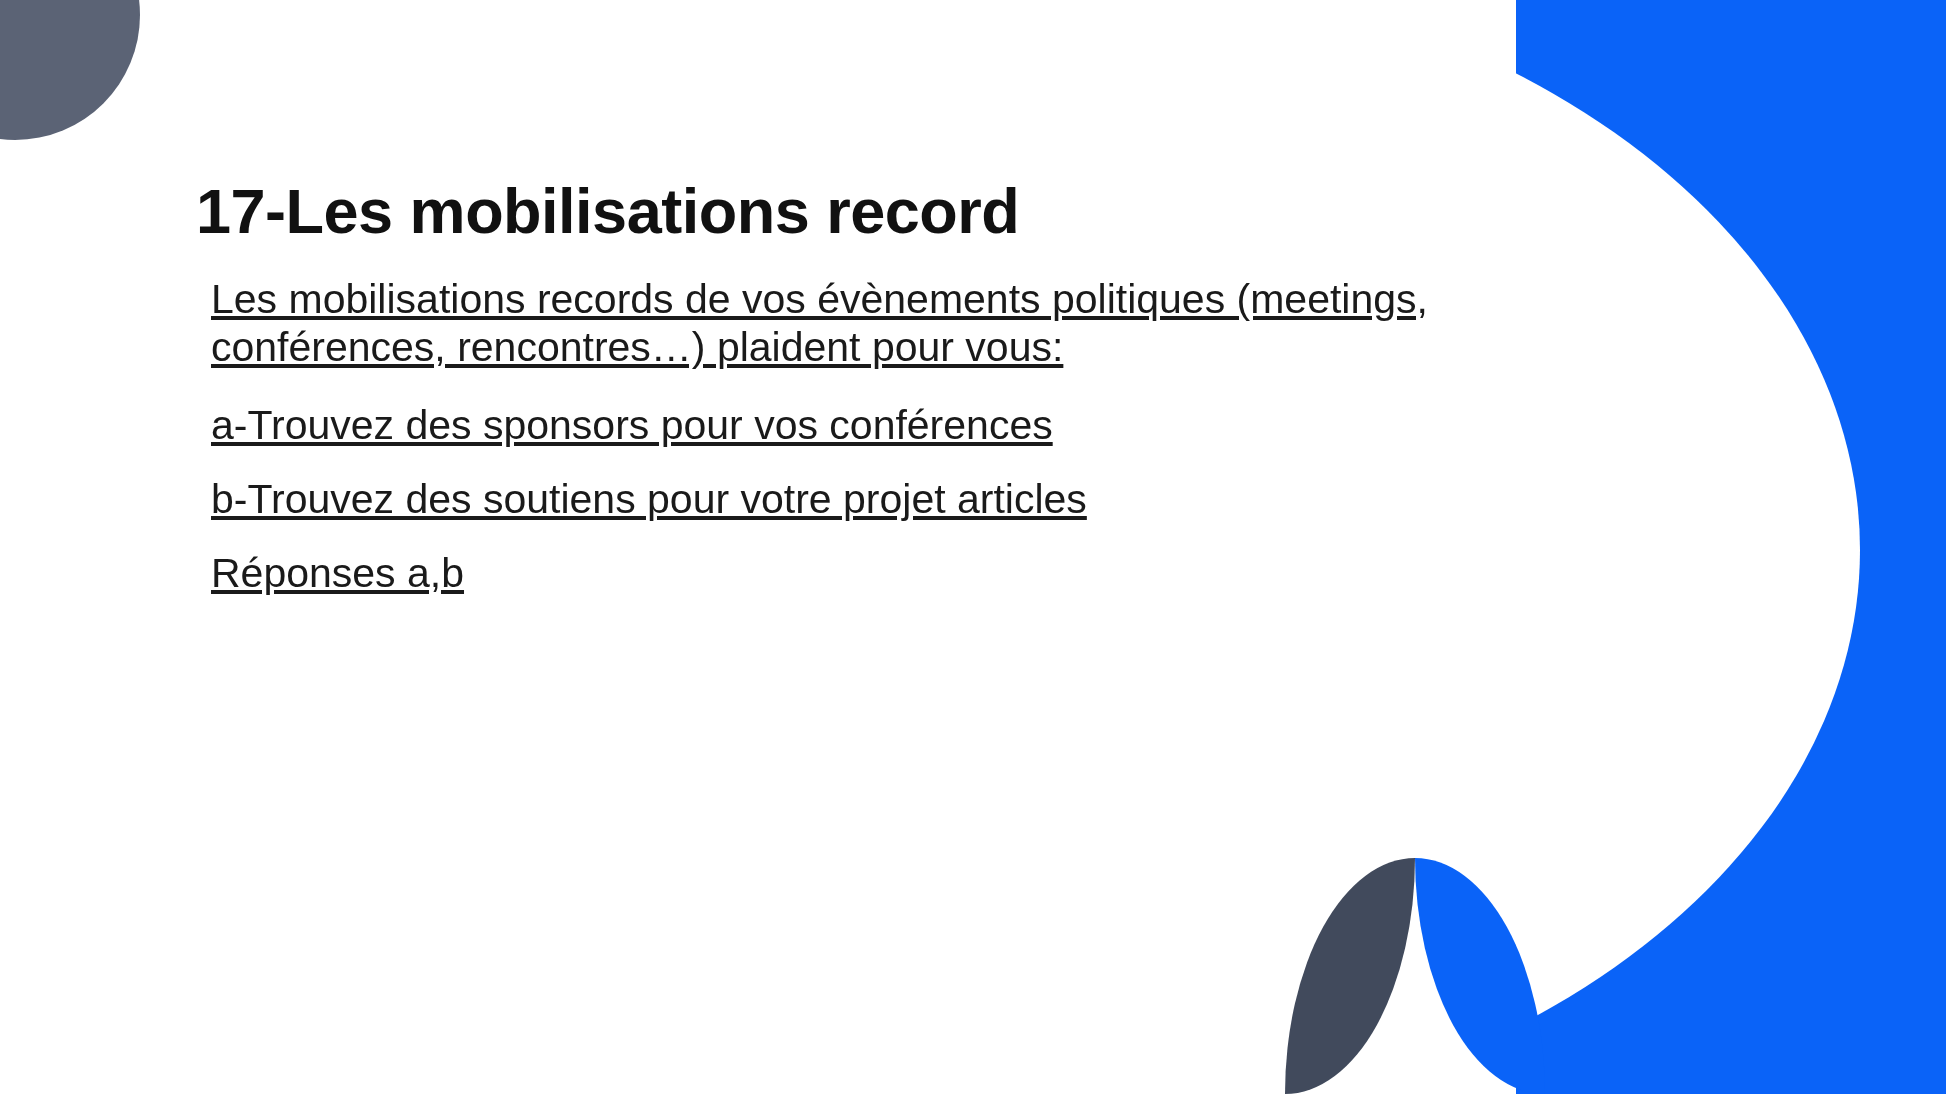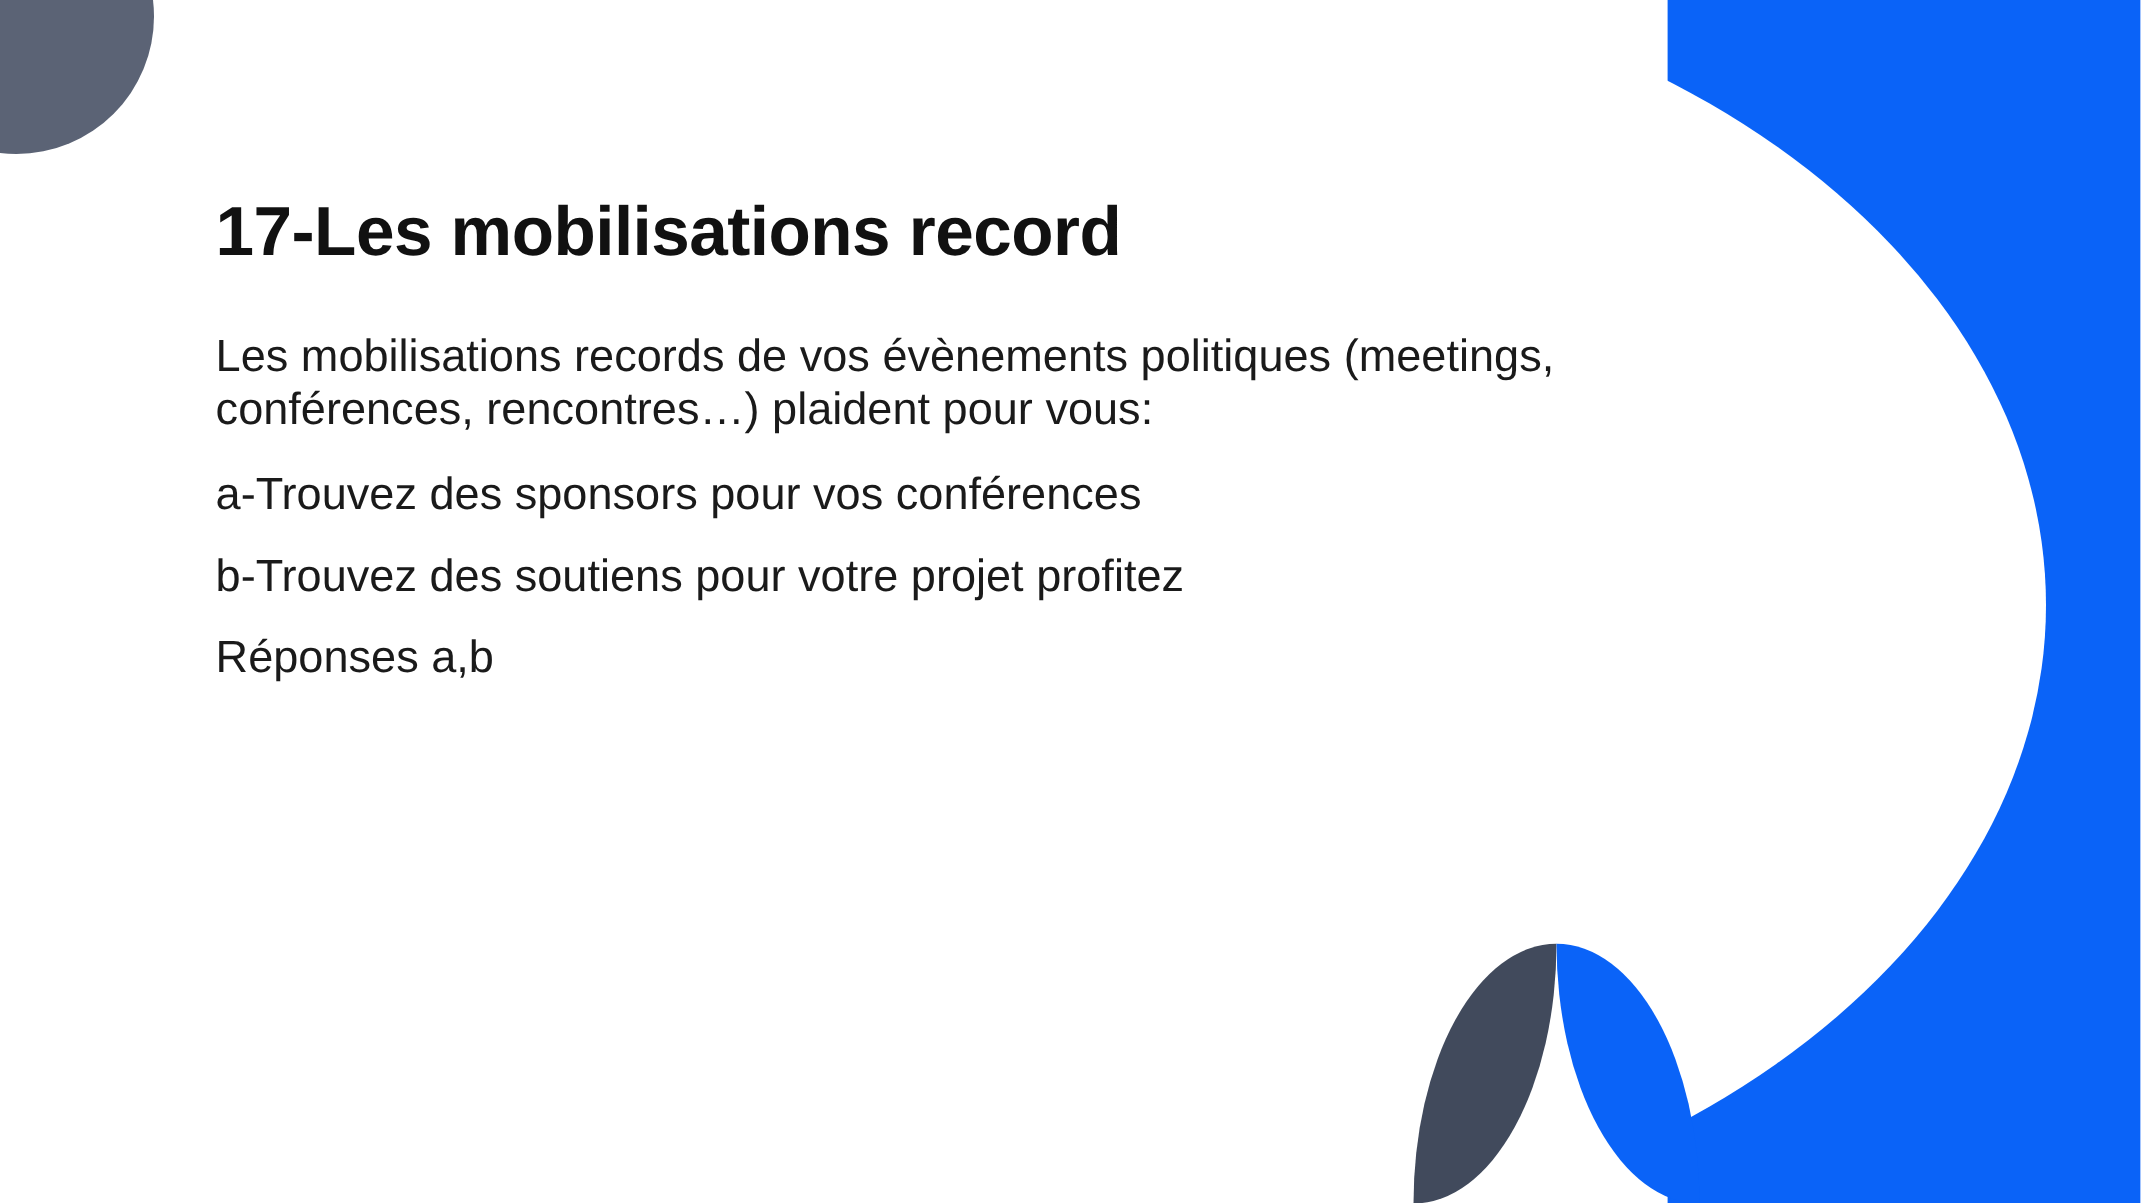--- a/index.html
+++ b/index.html
@@ -87,30 +87,31 @@
     position: absolute;
     left: 196px;
     top: 178px;
     width: 1290px;
   }
   .slide-title {
     font-size: 63px;
     font-weight: bold;
     color: #111111;
     letter-spacing: -0.5px;
-    margin: 0 0 56px 0;
+    margin: 0 0 32px 0;
     line-height: 1.05;
   }
   .body-block {
     font-size: 41px;
     color: #1a1a1a;
     line-height: 1.17;
   }
   .body-para {
-    margin: 0 0 26px 0;
+    margin: 0 0 26px 15px;
+    text-decoration: underline;
   }
   .body-para.lead {
     margin-bottom: 30px;
   }
 </style>
 </head>
 <body>
 
 <div class="slide">
 
@@ -121,18 +122,18 @@
   <div class="leaf-group">
     <div class="leaf-left"></div>
     <div class="leaf-right"></div>
   </div>
 
   <div class="content">
     <h1 class="slide-title">17-Les mobilisations record</h1>
     <div class="body-block">
       <p class="body-para lead">Les mobilisations records de vos évènements politiques (meetings, conférences, rencontres…) plaident pour vous:</p>
       <p class="body-para">a-Trouvez des sponsors pour vos conférences</p>
-      <p class="body-para">b-Trouvez des soutiens pour votre projet profitez</p>
+      <p class="body-para">b-Trouvez des soutiens pour votre projet articles</p>
       <p class="body-para">Réponses a,b</p>
     </div>
   </div>
 
 </div>
 
 </body></html>

